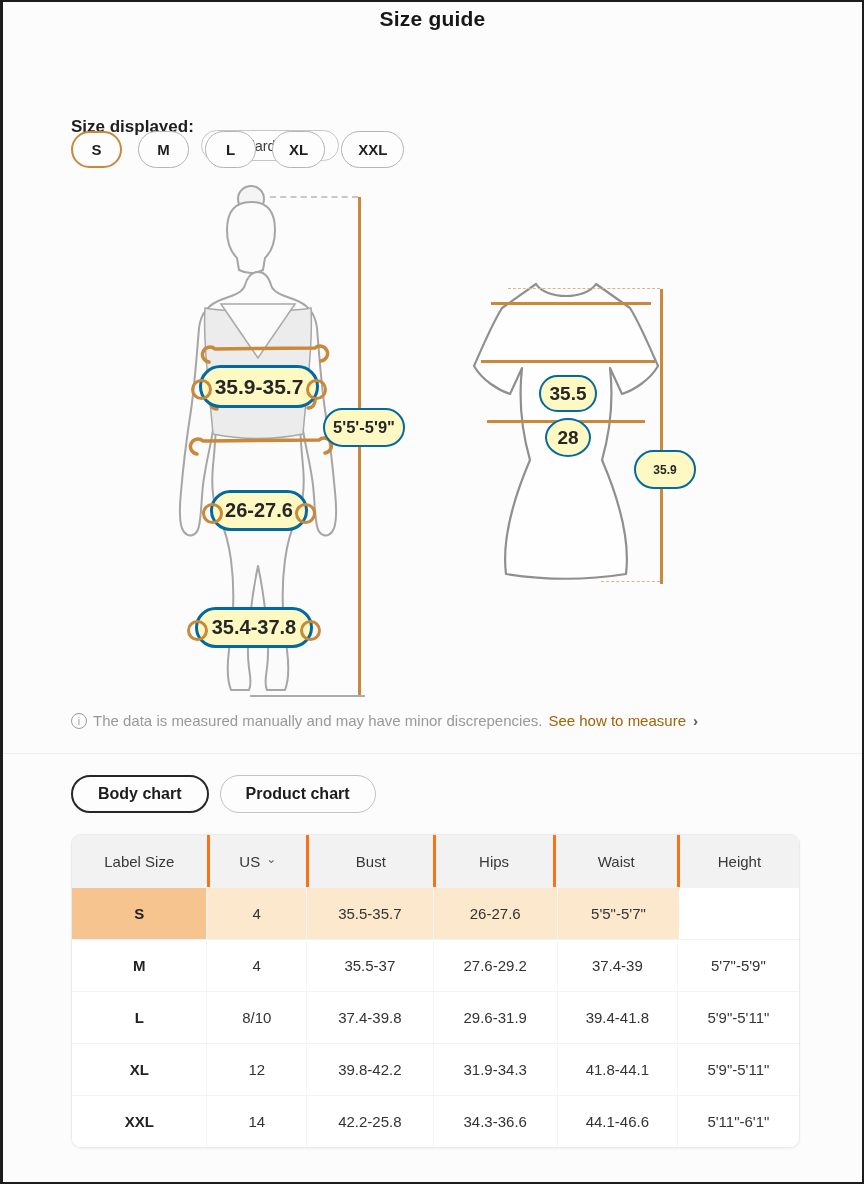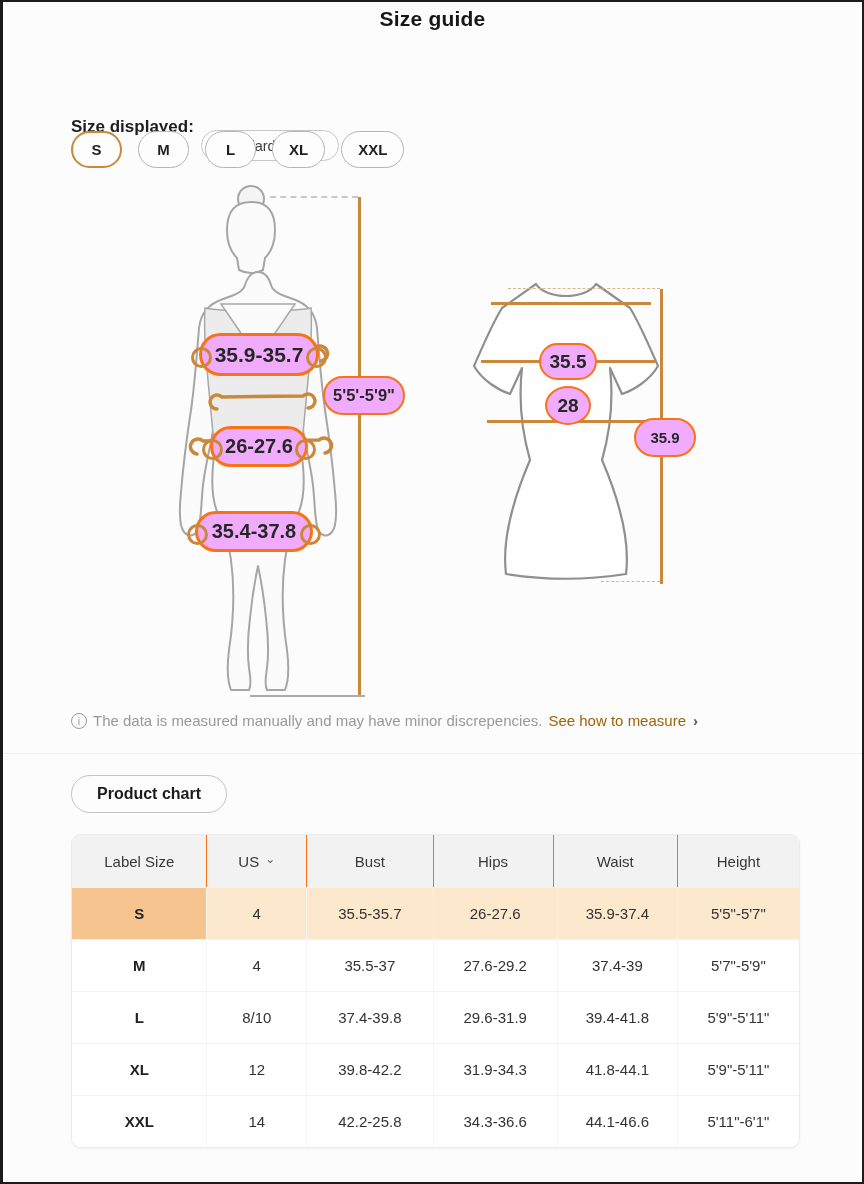--- a/index.html
+++ b/index.html
@@ -26,23 +26,23 @@
   .pill-row { position:absolute; top:129px; left:68px; display:flex; gap:16px; }
   .size-pill {
     min-width:51px; height:37px; padding:0 16px; border-radius:19px;
     border:1.5px solid #b4b4b4; background:#fdfdfd; display:flex; align-items:center;
     justify-content:center; font-size:15px; font-weight:700; color:#1f1f1f; cursor:pointer;
   }
   .size-pill.selected { border:2.5px solid #c9883a; }
   
   .fig-svg { position:absolute; }
   .measure-badge {
-    position:absolute; background:#f0abfc; border:3px solid #f97316; border-radius:22px;
+    position:absolute; background:#fef9c3; border:3px solid #0369a1; border-radius:22px;
     display:flex; align-items:center; justify-content:center;
-    font-weight:700; color:#262626; z-index:3;
+    font-weight:700; color:#262626; z-index:3;margin-top:32px;
   }
   .vline { position:absolute; width:3px; background:#c9883a; z-index:1; }
   .hline-orange { position:absolute; height:3px; background:#c9883a; z-index:1; }
   .dash-line { position:absolute; height:0; border-top:2px dashed #c8c8c8; z-index:1; }
   .dash-line.warm { border-top:1.5px dashed #d9b68a; }
   .tick-line { position:absolute; height:2px; background:#ababab; z-index:1; }
   
   .curl { position:relative; }
   .curl::before, .curl::after {
     content:""; position:absolute; width:15px; height:15px; border:3px solid #c9883a;
@@ -72,26 +72,26 @@
     border:1.5px solid #c3c3c3;
   }
   .tab-pill.active { border:2.5px solid #262626; }
   
   .size-table {
     position:absolute; top:832px; left:68px; width:729px; border-radius:10px;
     border:1px solid #ebebeb; overflow:hidden; background:#fff;
     box-shadow:0 1px 3px rgba(0,0,0,.05);
   }
   .tr { display:flex; width:100%; height:52px; }
-  .thead { background:#f2f2f2; }
+  .thead { background:#f2f2f2;justify-content:center; }
   .th, .td {
     display:flex; align-items:center; justify-content:center;
     font-size:15px; color:#383838; height:100%;
   }
-  .th { border-left:1px solid #f97316; gap:6px; }
+  .th { border-left:3px solid #f97316; gap:6px; }
   .th:first-child { border-left:none; }
   .td { border-left:1px solid #f5f5f5; color:#333; }
   .td:first-child { border-left:none; font-weight:700; color:#222; }
   .tbody .tr { border-top:1px solid #f3f3f3; background:#fff; }
   .tr.hl .td { background:#fce8cd; }
   .tr.hl .td:first-child { background:#f6c58f; }
   .col0 { width:18.5%; } .col1 { width:13.7%; } .col2 { width:17.4%; }
   .col3 { width:17.1%; } .col4 { width:16.5%; } .col5 { width:16.8%; }
   .th .chev { font-size:12px; color:#666; transform:translateY(-2px); }
 </style>
@@ -162,51 +162,51 @@
 
   <div class="hline-orange" style="left:488px; top:300px; width:160px;"></div>
   <div class="hline-orange" style="left:478px; top:358px; width:174px;"></div>
   <div class="hline-orange" style="left:484px; top:418px; width:158px;"></div>
   <div class="vline" style="left:657px; top:287px; height:295px;"></div>
   <div class="dash-line warm" style="left:505px; top:286px; width:152px;"></div>
   <div class="dash-line warm" style="left:598px; top:579px; width:59px;"></div>
 
   <div class="measure-badge" style="left:536px; top:341px; width:58px; height:37px; font-size:19px; border-width:2.5px; border-radius:19px;">35.5</div>
   <div class="measure-badge" style="left:542px; top:384px; width:46px; height:39px; font-size:19px; border-width:2.5px; border-radius:50%;">28</div>
-  <div class="measure-badge" style="left:631px; top:416px; width:62px; height:39px; font-size:15px; border-width:2.5px; border-radius:20px;">35.9</div>
+  <div class="measure-badge" style="left:631px; top:416px; width:62px; height:39px; font-size:12px; border-width:2.5px; border-radius:20px;">35.9</div>
 
   <div class="disclaimer">
     <span class="info-icon">i</span>
     <span>The data is measured manually and may have minor discrepencies.</span>
     <span class="measure-link">See how to measure</span>
     <span class="link-chevron">›</span>
   </div>
 
   <div class="divider"></div>
 
   <div class="tab-row">
+      <div class="tab-pill active">Body chart</div>
       <div class="tab-pill">Product chart</div>
     </div>
 
   <div class="size-table">
     <div class="tr thead">
         <div class="th col0">Label Size</div>
         <div class="th col1">US<span class="chev">⌄</span></div>
         <div class="th col2">Bust</div>
         <div class="th col4">Hips</div>
         <div class="th col3">Waist</div>
         <div class="th col5">Height</div>
       </div>
     <div class="tbody">
         <div class="tr hl">
           <div class="td col0">S</div>
           <div class="td col1">4</div>
           <div class="td col2">35.5-35.7</div>
           <div class="td col3">26-27.6</div>
-          <div class="td col4">35.9-37.4</div>
           <div class="td col5">5'5"-5'7"</div>
         </div>
         <div class="tr">
           <div class="td col0">M</div>
           <div class="td col1">4</div>
           <div class="td col2">35.5-37</div>
           <div class="td col3">27.6-29.2</div>
           <div class="td col4">37.4-39</div>
           <div class="td col5">5'7"-5'9"</div>
         </div>

